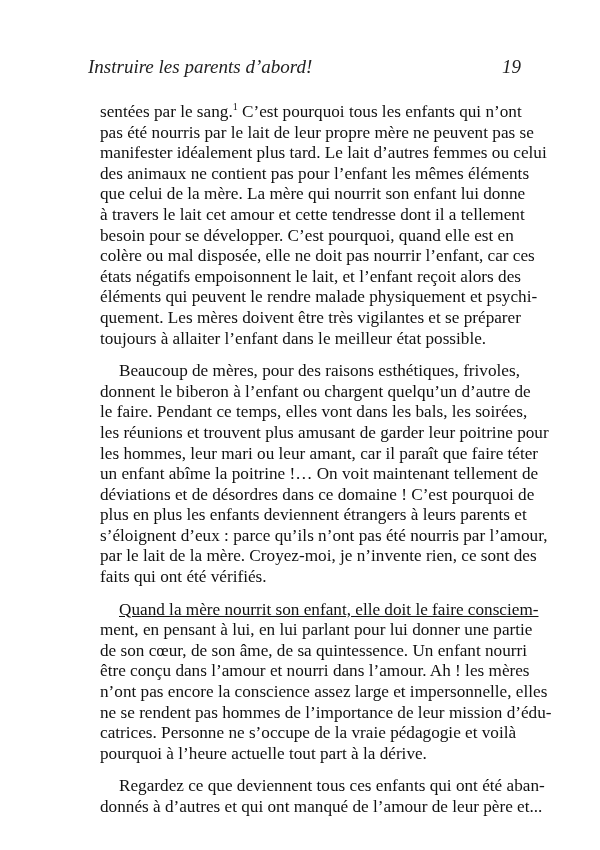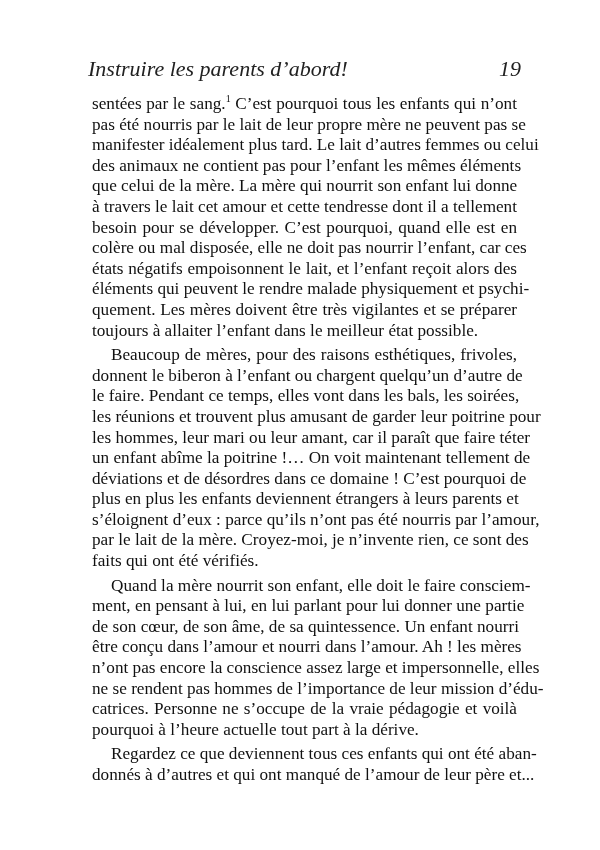--- a/index.html
+++ b/index.html
@@ -1,30 +1,30 @@
 <!DOCTYPE html>
 <html><head>
 <meta charset="utf-8">
 <style>
   html, body { margin: 0; padding: 0; background: #ffffff; }
   body { width: 600px; height: 850px; position: relative; overflow: hidden; }
   .page { position: absolute; left: 0; top: 0; width: 600px; height: 850px; background: #fff; }
   .running-head {
     position: absolute; left: 88px; top: 56px; width: 433px;
     font-family: "Liberation Serif", "DejaVu Serif", serif;
-    font-style: italic; font-size: 22px; color: #222;
+    font-style: italic; font-size: 19px; color: #222;
     display: flex; justify-content: space-between;
   }
   .body-text {
     position: absolute; left: 88px; top: 90px; width: 433px;
     font-family: "Liberation Serif", "DejaVu Serif", serif;
     font-size: 17.2px; line-height: 20.6px; color: #111;
     text-align: justify; hyphens: manual;
   }
-  .body-text p { margin: 4px; }
+  .body-text p { margin: 12px; }
   .line { display: block; text-align: justify; text-align-last: justify; white-space: nowrap; }
   .line.last { text-align-last: left; }
   sup { font-size: 10px; line-height: 0; vertical-align: 7px; }
 </style>
 </head>
 <body>
 
 <div class="page">
   <div class="running-head">
     <span>Instruire les parents d’abord!</span>
@@ -52,21 +52,21 @@
         <span class="line">les réunions et trouvent plus amusant de garder leur poitrine pour</span>
         <span class="line">les hommes, leur mari ou leur amant, car il paraît que faire téter</span>
         <span class="line">un enfant abîme la poitrine !… On voit maintenant tellement de</span>
         <span class="line">déviations et de désordres dans ce domaine ! C’est pourquoi de</span>
         <span class="line">plus en plus les enfants deviennent étrangers à leurs parents et</span>
         <span class="line">s’éloignent d’eux : parce qu’ils n’ont pas été nourris par l’amour,</span>
         <span class="line">par le lait de la mère. Croyez-moi, je n’invente rien, ce sont des</span>
         <span class="line last">faits qui ont été vérifiés.</span>
       </p>
       <p>
-        <span class="line" style="padding-left: 19px;">Quand la mère nourrit son enfant, elle doit le faire consciem-</span>
+        <span class="line" style="padding-left: 19px; text-decoration: underline;">Quand la mère nourrit son enfant, elle doit le faire consciem-</span>
         <span class="line">ment, en pensant à lui, en lui parlant pour lui donner une partie</span>
         <span class="line">de son cœur, de son âme, de sa quintessence. Un enfant nourri</span>
         <span class="line">être conçu dans l’amour et nourri dans l’amour. Ah ! les mères</span>
         <span class="line">n’ont pas encore la conscience assez large et impersonnelle, elles</span>
         <span class="line">ne se rendent pas hommes de l’importance de leur mission d’édu-</span>
         <span class="line">catrices. Personne ne s’occupe de la vraie pédagogie et voilà</span>
         <span class="line last">pourquoi à l’heure actuelle tout part à la dérive.</span>
       </p>
       <p>
         <span class="line" style="padding-left: 19px;">Regardez ce que deviennent tous ces enfants qui ont été aban-</span>

